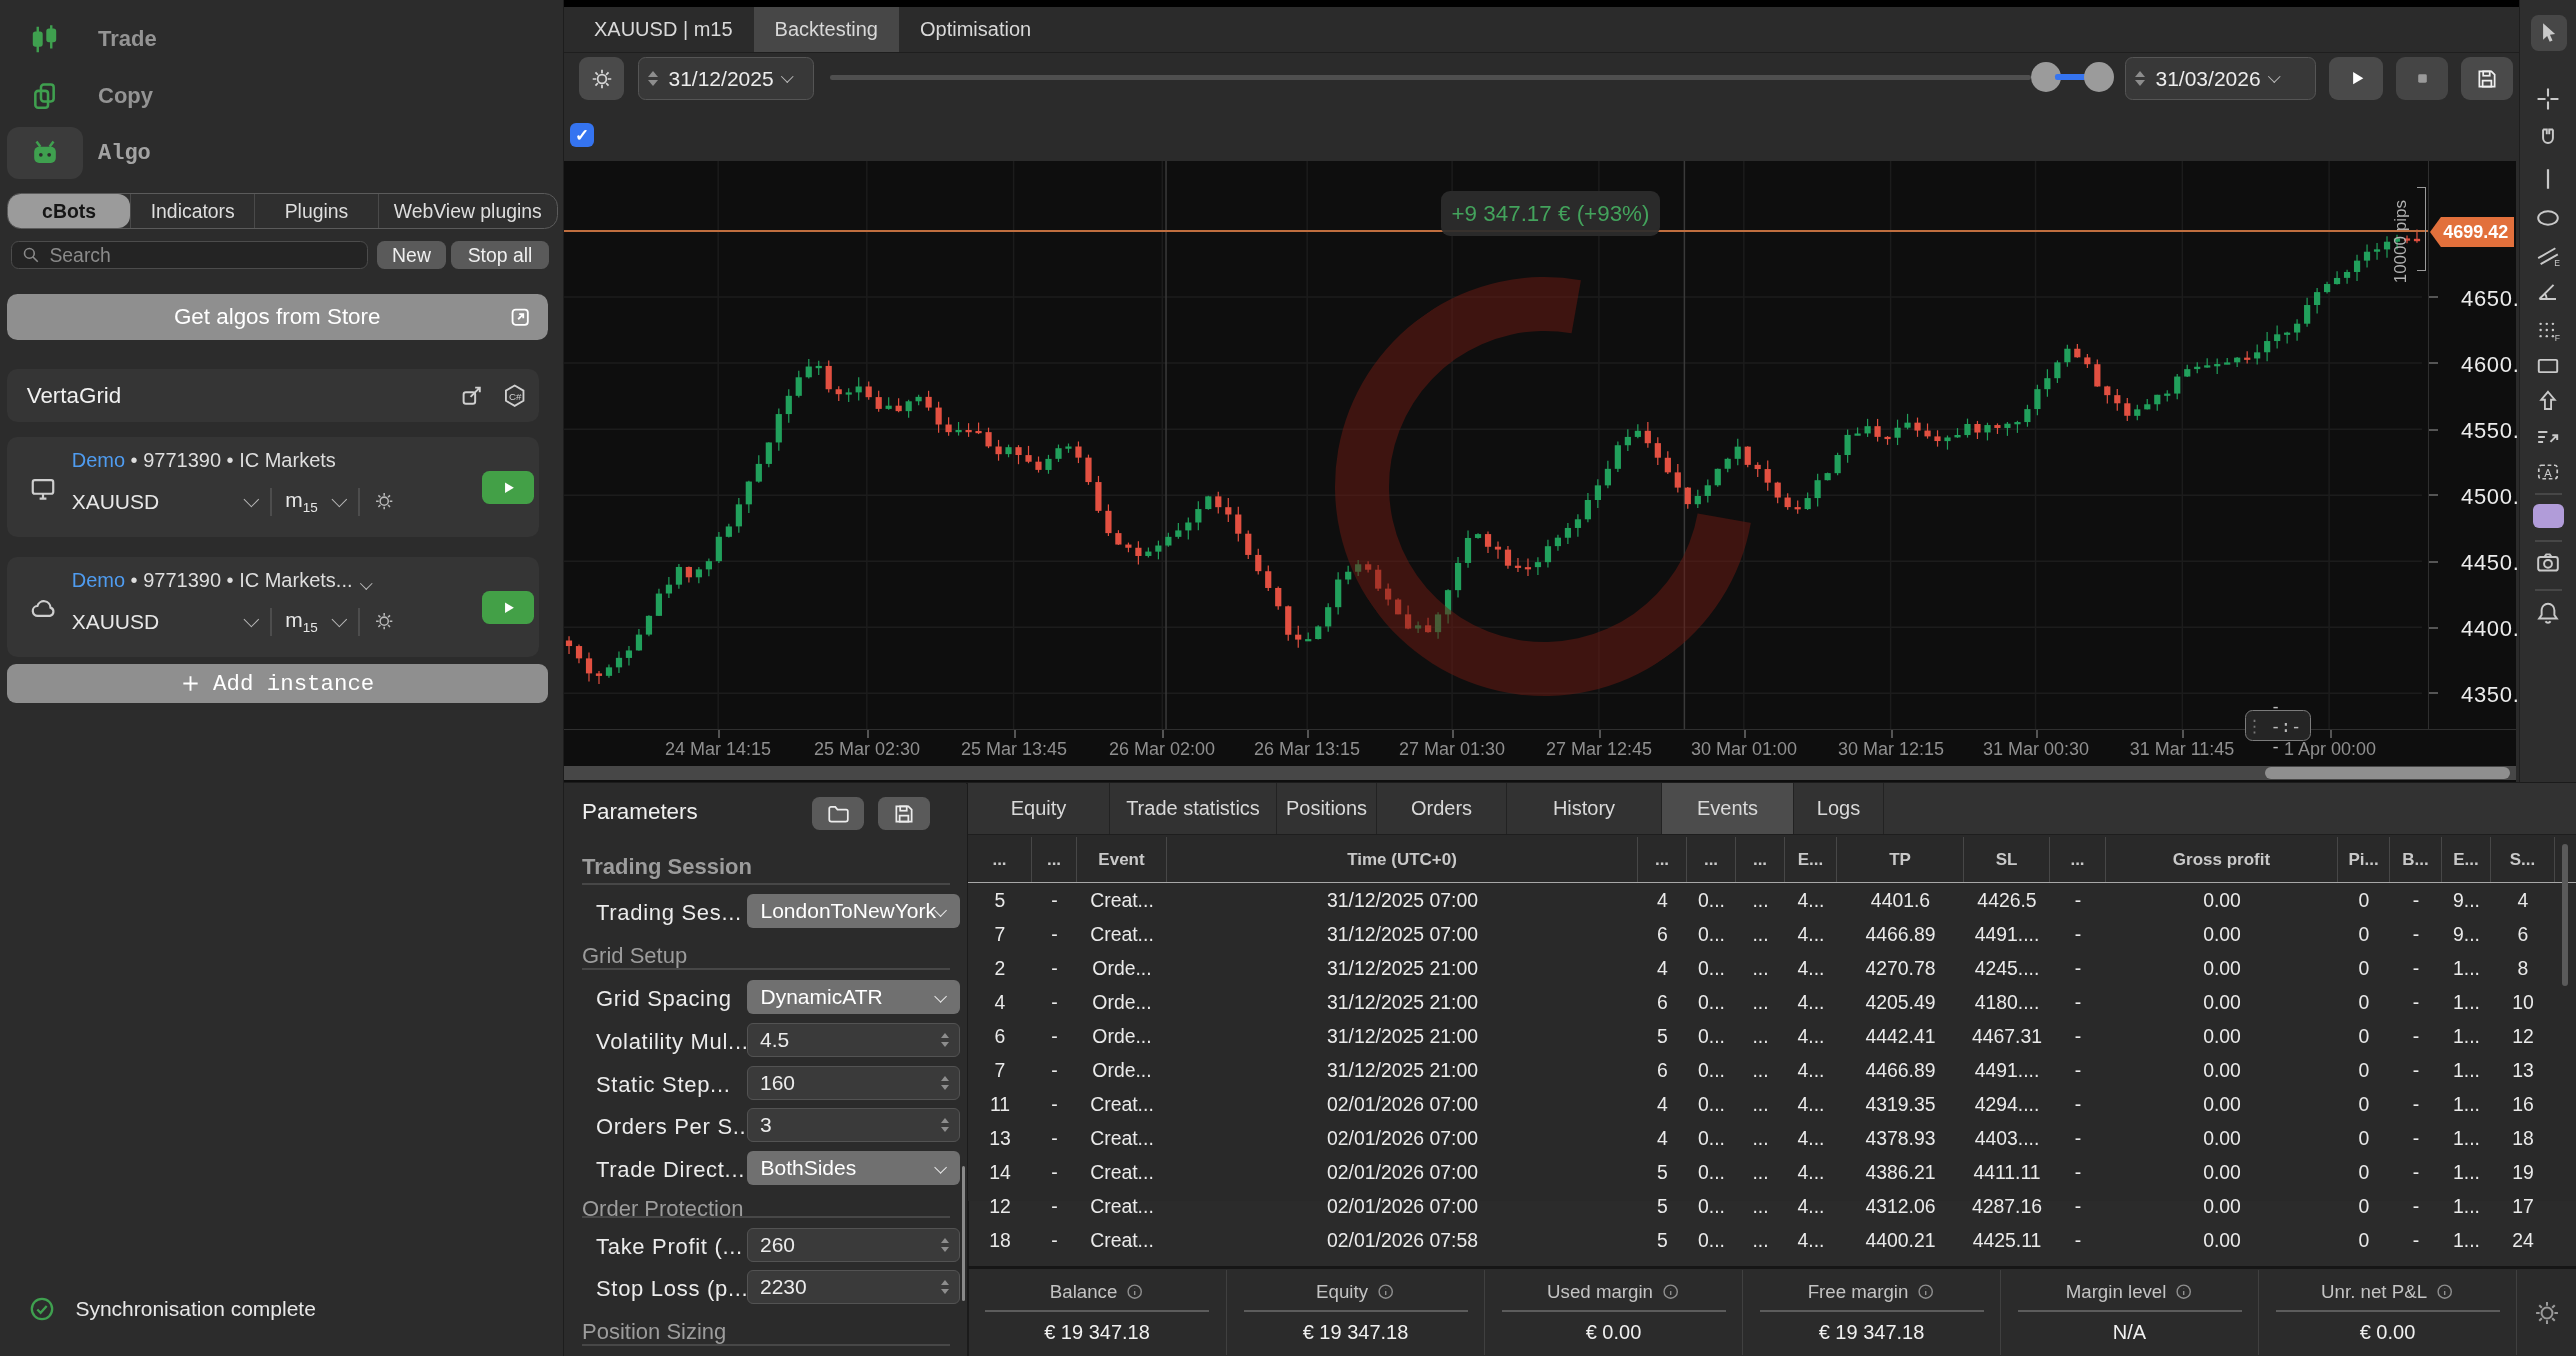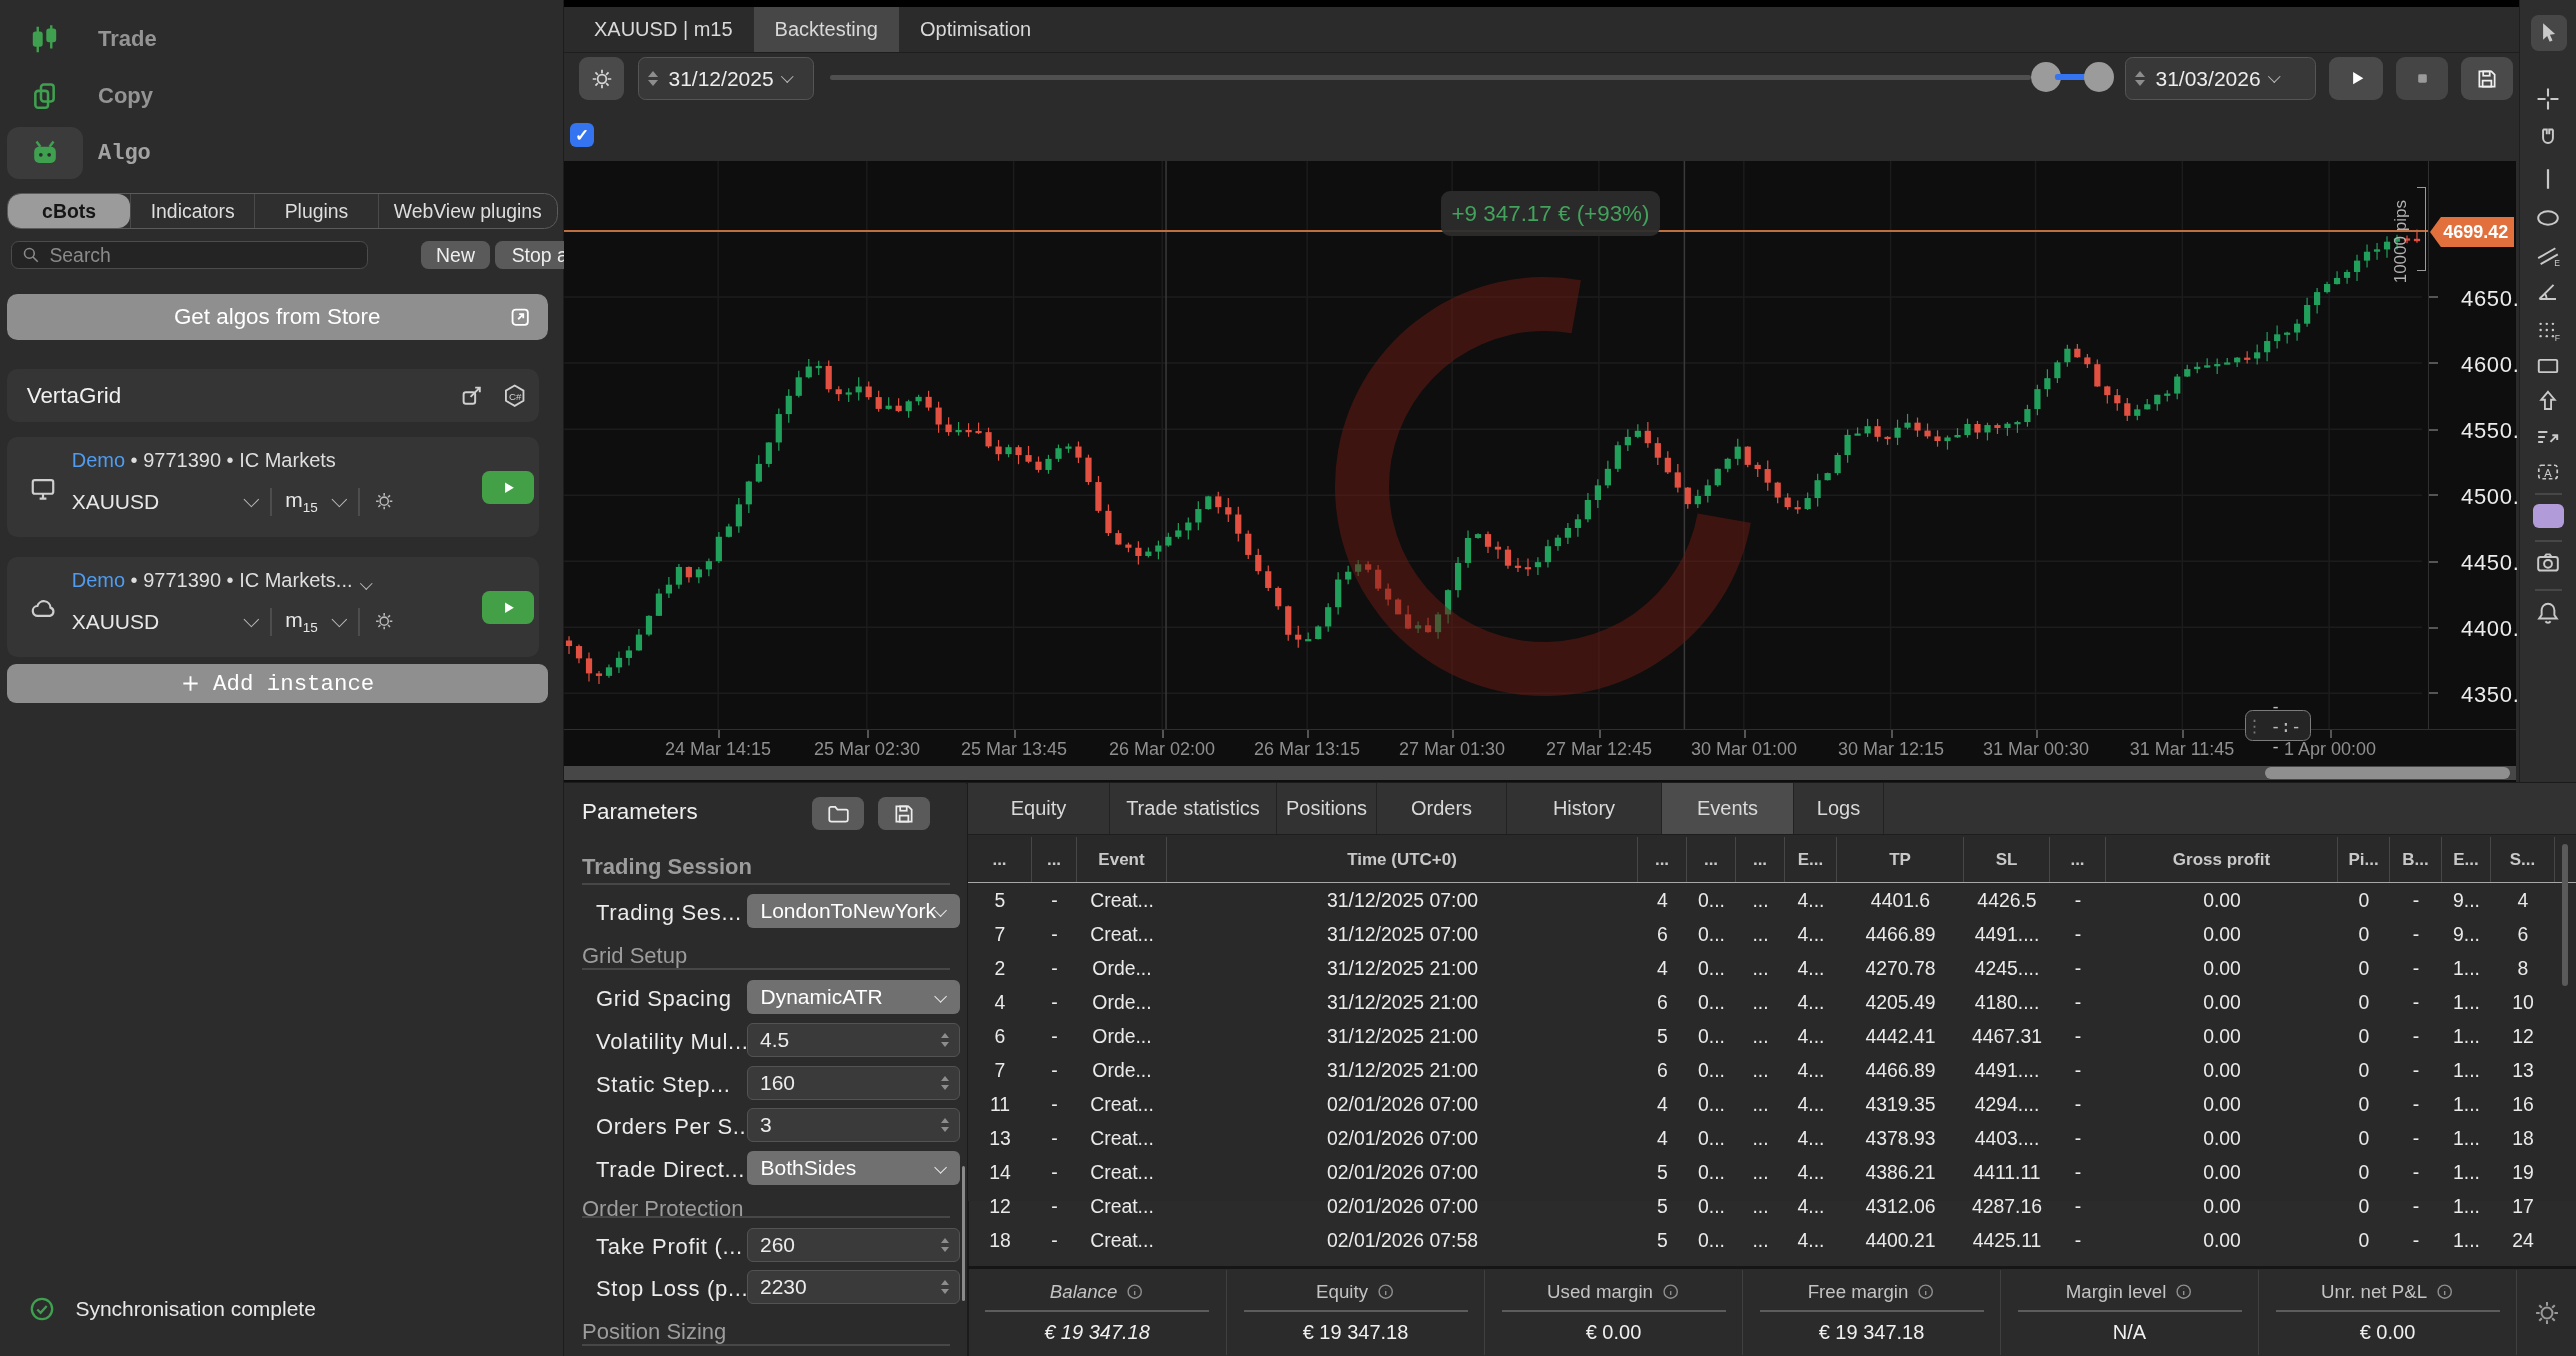--- a/index.html
+++ b/index.html
@@ -13,21 +13,21 @@
   .nav-icon.active-bg{left:6.7px;width:76px;height:52px;background:#3b3b3b;border-radius:12px;}
   .nav-label{position:absolute;left:98px;font-size:22px;font-weight:700;color:#949494;}
   .nav-label.active{color:#a3a3a3;font-family:Liberation Mono, monospace;}
   #sb-tabs{position:absolute;left:6.7px;top:193px;width:551px;height:36px;display:flex;background:#2f2f2f;border:1.5px solid #5b5b5b;border-radius:13.5px;box-sizing:border-box;overflow:hidden;}
   .sb-tab{display:flex;align-items:center;justify-content:center;font-size:19.4px;color:#dedede;border-left:1.5px solid #4a4a4a;flex:1 1 0;}
   .sb-tab:first-child{border-left:none;}
   .sb-tab.sel{background:#9b9b9b;color:#161616;font-weight:700;border-radius:12px;border-left:none;}
   #sb-search{position:absolute;left:10.5px;top:241px;width:357px;height:28px;background:#242424;border:1.5px solid #4c4c4c;border-radius:7.5px;box-sizing:border-box;display:flex;align-items:center;gap:7.5px;padding:0 9px;}
   #sb-search input{background:transparent;border:none;outline:none;color:#bdbdbd;font-size:19.4px;font-family:"Liberation Sans",sans-serif;width:100%;}
   #sb-search input::placeholder{color:#8a8a8a;}
-  .sb-btn{position:absolute;top:241px;height:28px;background:#5a5a5a;border-radius:7.5px;display:flex;align-items:center;justify-content:center;font-size:19.4px;color:#efefef;margin-left:44px;}
+  .sb-btn{position:absolute;top:241px;height:28px;background:#5a5a5a;border-radius:7.5px;display:flex;align-items:center;justify-content:center;font-size:19.4px;color:#efefef;}
   #store-btn{position:absolute;left:6.7px;top:294px;width:541px;height:46px;background:#8f8f8f;border-radius:10.5px;display:flex;align-items:center;justify-content:center;font-size:22.4px;color:#fff;}
   #store-btn .ext{position:absolute;right:16.4px;color:#fff;}
   .sb-card{position:absolute;left:6.7px;width:532px;background:#353535;border-radius:10.5px;}
   .inst-title{position:absolute;left:65px;top:12px;font-size:20px;color:#dedede;white-space:nowrap;}
   .inst-title .acct{color:#4f9cf0;}
   .inst-row{position:absolute;left:65px;top:46px;height:37px;display:flex;align-items:center;color:#e8e8e8;font-size:21px;}
   .vdiv{width:1.5px;height:28px;background:#4d4d4d;margin:0 13.5px;}
   .chev{width:9.7px;height:9.7px;border-right:1.9px solid #b9b9b9;border-bottom:1.9px solid #b9b9b9;transform:rotate(45deg);margin-left:16.4px;margin-top:-4.5px;}
   .chev.sm{width:7.5px;height:7.5px;margin-left:9px;}
   .play-btn{position:absolute;left:475px;top:34px;width:52px;height:33px;background:#43a047;border-radius:7.5px;display:flex;align-items:center;justify-content:center;}
@@ -97,21 +97,21 @@
   .ev-tab.sel{background:#4c4c4c;}
   #ev-clip{position:absolute;left:0;top:54px;width:1608px;height:431px;overflow:hidden;}
   .t-row{display:grid;align-items:center;}
   .t-head{height:46px;border-bottom:1.5px solid #a8a8a8;box-sizing:border-box;}
   .t-head .cell{font-size:17px;font-weight:700;color:#c9c9c9;text-align:center;border-right:0.7px solid #474747;line-height:45px;height:45px;}
   .t-body{height:34px;}
   .t-body .cell{font-size:19.4px;color:#eaeaea;text-align:center;white-space:nowrap;overflow:hidden;}
   #ev-darkline{position:absolute;left:0;top:483px;width:1608px;height:3px;background:#161616;}
   #ev-footer{position:absolute;left:0;top:487px;width:1608px;height:85px;display:flex;}
   .f-cell{width:258px;border-left:1.5px solid #404040;box-sizing:border-box;display:flex;flex-direction:column;align-items:center;padding-top:10.5px;}
-  .f-cell:first-child{border-left:none;font-style:italic;}
+  .f-cell:first-child{border-left:none;}
   .f-lab{display:flex;align-items:center;gap:7.5px;font-size:18.7px;color:#c3c3c3;}
   .f-line{width:224px;height:1.5px;background:#5c5c5c;margin-top:7.5px;}
   .f-val{margin-top:9px;font-size:20px;color:#f0f0f0;}
   #ev-scroll{position:absolute;left:1594px;top:61px;width:6px;height:142px;background:#5a5a5a;border-radius:3px;}
 </style>
 </head>
 <body>
 
 <div id="app">
 

